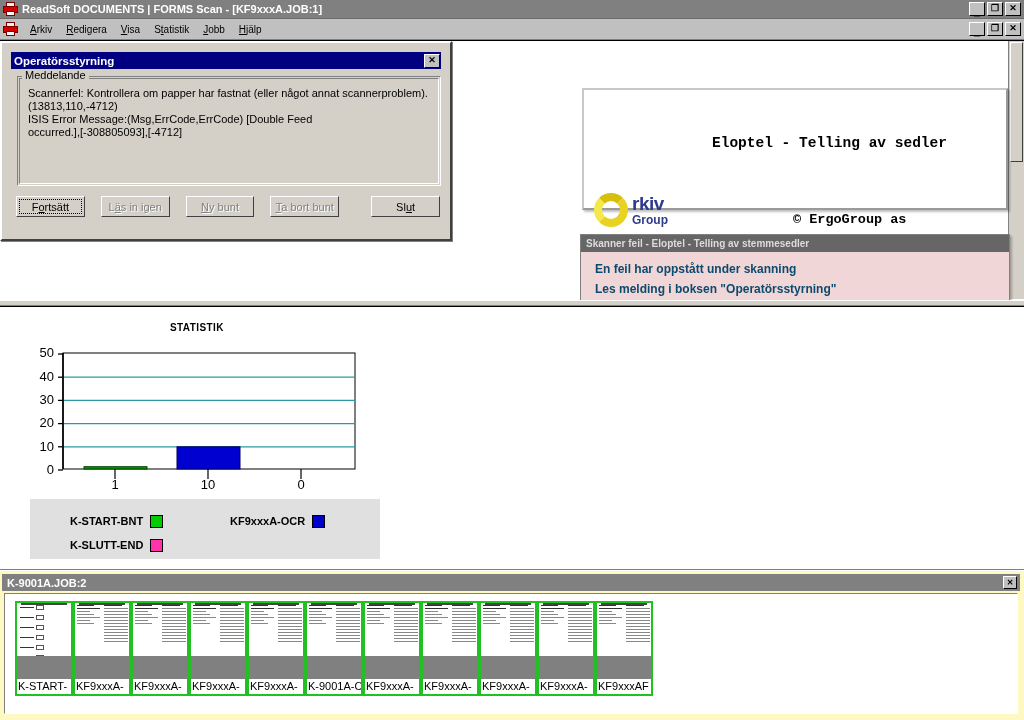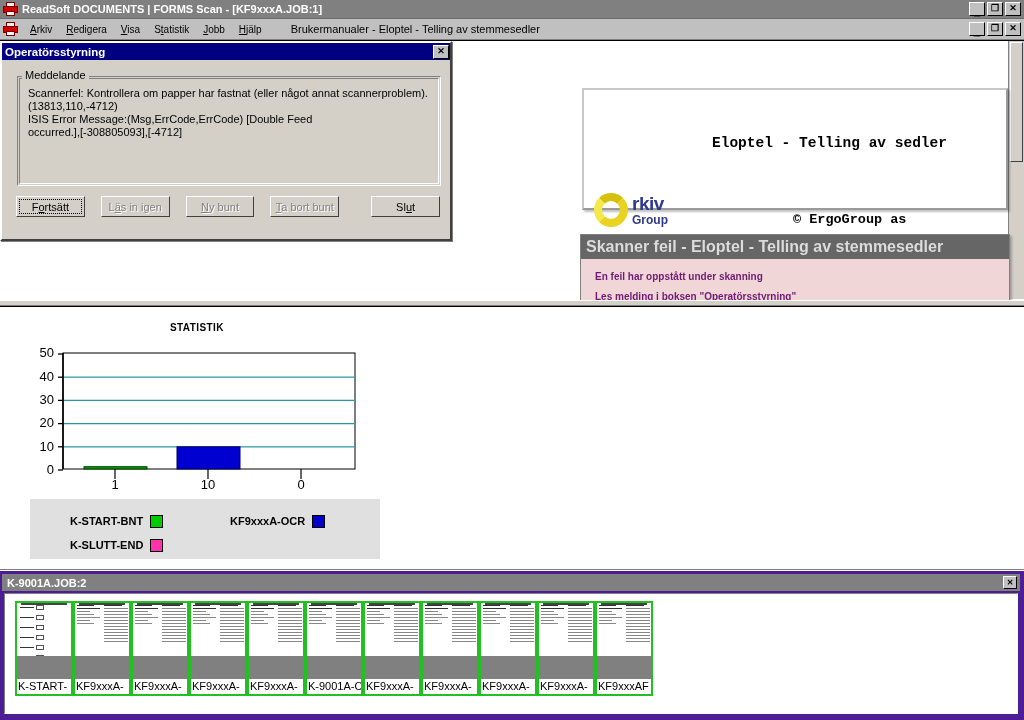--- a/index.html
+++ b/index.html
@@ -77,21 +77,21 @@
   
   .dialog {
     position:absolute; left:0px; top:41px; width:452px; height:200px;
     background:#d4d0c8;
     border:2px solid #d4d0c8;
     border-top-color:#ffffff; border-left-color:#ffffff;
     border-right-color:#404040; border-bottom-color:#404040;
     box-shadow: 1px 1px 0 #808080;
   }
   .dialog-titlebar {
-    height:17px; margin:0;
+    height:17px; margin:9px;
     background:#000080; color:#fff;
     display:flex; align-items:center;
     font-weight:bold; font-size:11.5px;
     padding-left:3px;
   }
   .dialog-title-text { flex:1 1 auto; }
   .dlg-close {
     width:16px; height:14px; margin-right:1px; background:#c0c0c0;
     border:1px solid #fff; border-right-color:#000; border-bottom-color:#000;
     display:flex; align-items:center; justify-content:center;
@@ -159,26 +159,26 @@
   .ergo-table td.num, .ergo-table th.num { text-align:right; }
 
   
   .err-panel {
     position:absolute; left:580px; top:234px; width:430px; height:202px;
     background:#f0d6d6;
     border:1px solid #808080;
     box-shadow: 2px 2px 2px rgba(0,0,0,0.25);
   }
   .err-title {
-    height:24px; background:#666666; color:#dcdcdc;
-    font-size:16px; font-weight:bold; display:flex; align-items:center;
+    height:17px; background:#666666; color:#dcdcdc;
+    font-size:10px; font-weight:bold; display:flex; align-items:center;
     padding-left:5px;
   }
   .err-body { padding:8px 10px 0 14px; }
-  .err-line { font-size:10px; font-weight:bold; color:#701a75; line-height:19px; margin-bottom:1px; white-space:pre-line; }
+  .err-line { font-size:12px; font-weight:bold; color:#0c4a6e; line-height:19px; margin-bottom:1px; white-space:pre-line; }
   .err-link { font-size:14px; font-weight:bold; color:#1a1ae0; line-height:18px; }
 
   
   .splitter {
     position:absolute; left:0; top:300px; width:1024px; height:6px;
     background:#d4d0c8; border-top:1px solid #fff; border-bottom:1px solid #808080;
   }
 
   
   .stat-pane {
@@ -194,21 +194,21 @@
     background:#e0e0e0;
   }
   .legend-row { display:flex; align-items:center; height:20px; }
   .legend-item { display:flex; align-items:center; }
   .legend-label { font-size:11px; font-weight:bold; color:#000; }
   .legend-swatch { width:13px; height:13px; margin-left:7px; border:1px solid #000; }
 
   
   .batch-panel {
     position:absolute; left:0; top:570px; width:1024px; height:150px;
-    background:#4c1d95;
+    background:#fef9c3;
     border-top:1px solid #fff;
   }
   .batch-titlebar {
     position:absolute; left:2px; top:3px; width:1018px; height:17px;
     background:#808080; color:#fff; font-size:11px; font-weight:bold;
     display:flex; align-items:center; padding-left:5px;
   }
   .batch-title-text { flex:1 1 auto; }
   .batch-close {
     width:14px; height:13px; margin-right:3px; background:#c0c0c0;
@@ -277,21 +277,20 @@
           <div class="body"></div>
           <div class="out"></div>
         </div>
     </div>
     <div class="menu-item"><u>A</u>rkiv</div>
     <div class="menu-item"><u>R</u>edigera</div>
     <div class="menu-item"><u>V</u>isa</div>
     <div class="menu-item">S<u>t</u>atistik</div>
     <div class="menu-item"><u>J</u>obb</div>
     <div class="menu-item"><u>H</u>jälp</div>
-    <div class="menu-hint">Brukermanualer - Eloptel - Telling av stemmesedler</div>
     <div class="win-btns2">
       <div class="win-btn minimize">
           <span>_</span>
         </div>
       <div class="win-btn">
           <span>❐</span>
         </div>
       <div class="win-btn">
           <span>✕</span>
         </div>

